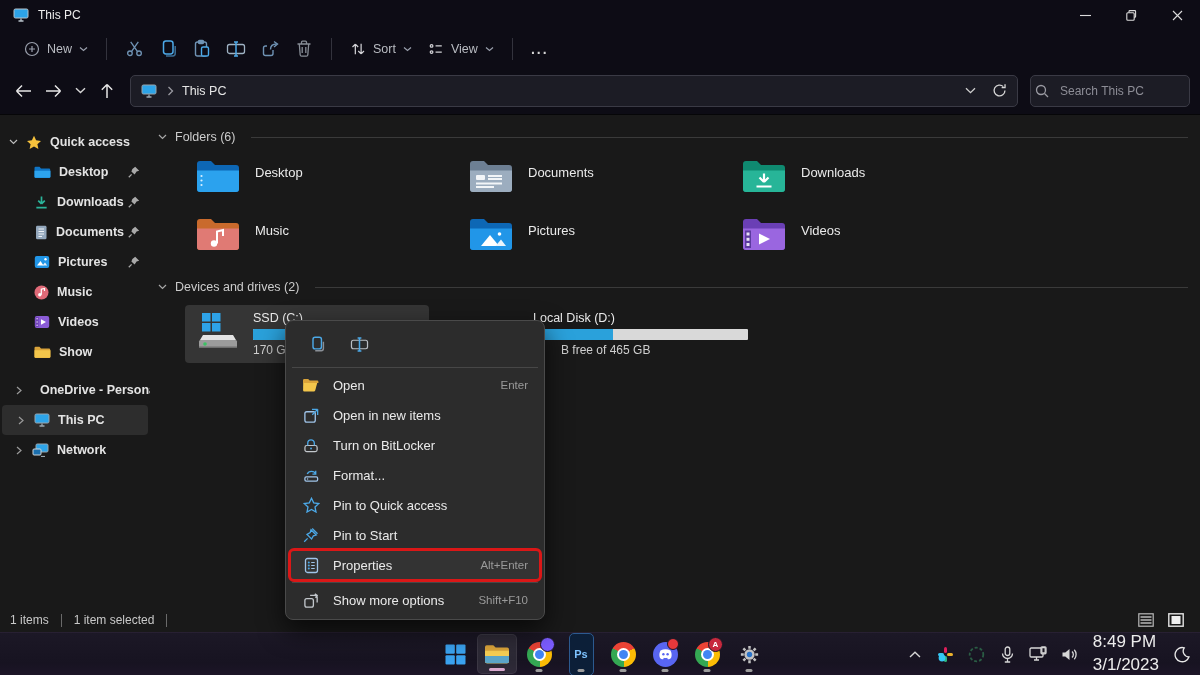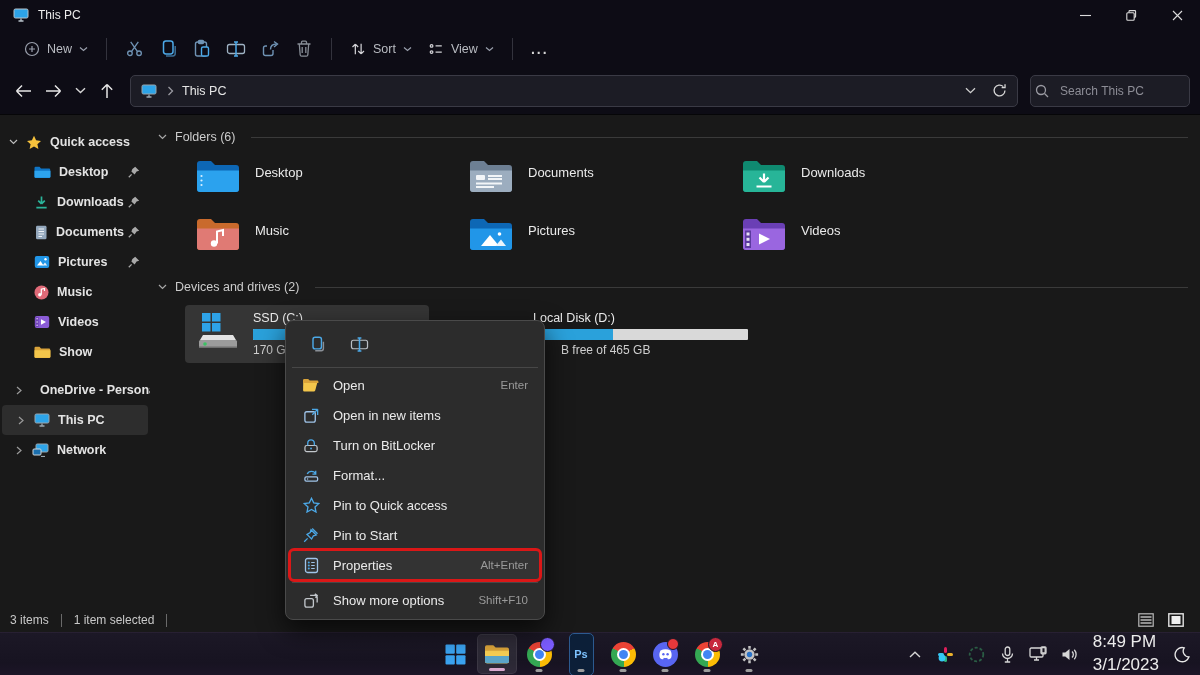--- a/index.html
+++ b/index.html
@@ -520,21 +520,21 @@
           <div class="drive-bar" style="width:215px">
             <div class="drive-fill" style="width: 37%;"></div>
           </div>
           <span class="drive-detail" style="padding-left:28px">B free of 465 GB</span>
         </div>
       </div>
     </div>
   </div>
 
   <div class="statusbar">
-    <span>3 items</span>
+    <span>1 items</span>
     <span class="st-sep"></span>
     <span>1 item selected</span>
     <span class="st-sep"></span>
     <div class="st-right">
       <div class="st-view">
         <svg width="16" height="14" viewBox="0 0 16 14">
             <rect x="0.8" y="0.8" width="14.4" height="12.4" fill="none" stroke="#b9b9b9" stroke-width="1.2"></rect>
             <path d="M2.5 4 h11 M2.5 7 h11 M2.5 10 h11" stroke="#b9b9b9" stroke-width="1.4"></path>
           </svg>
       </div>

